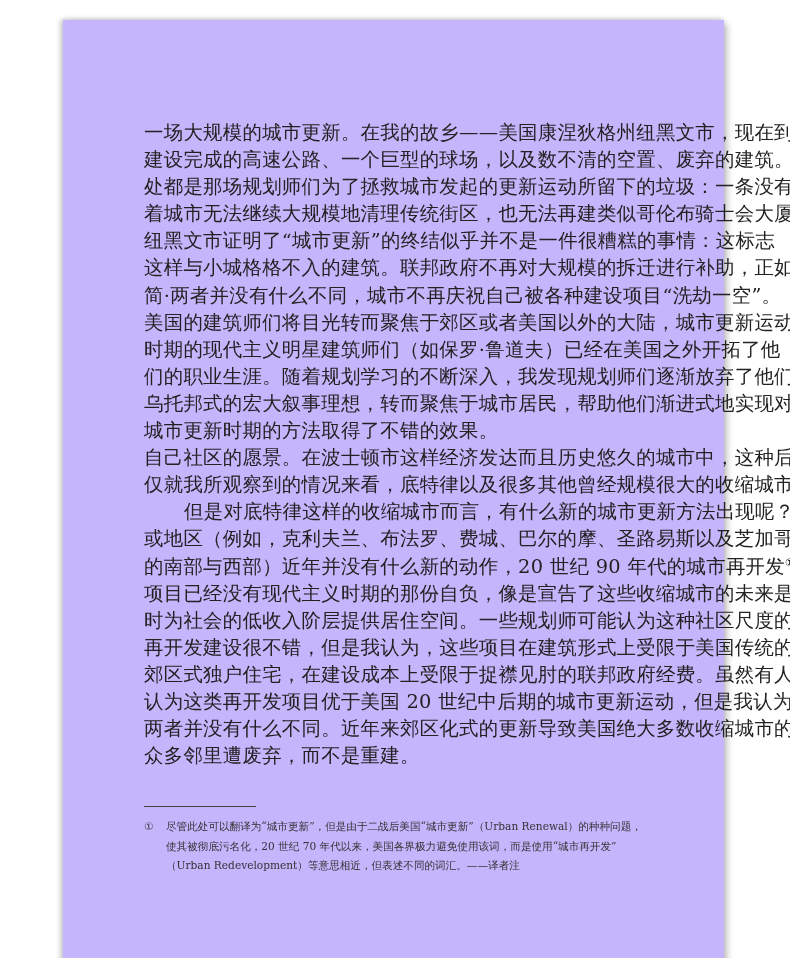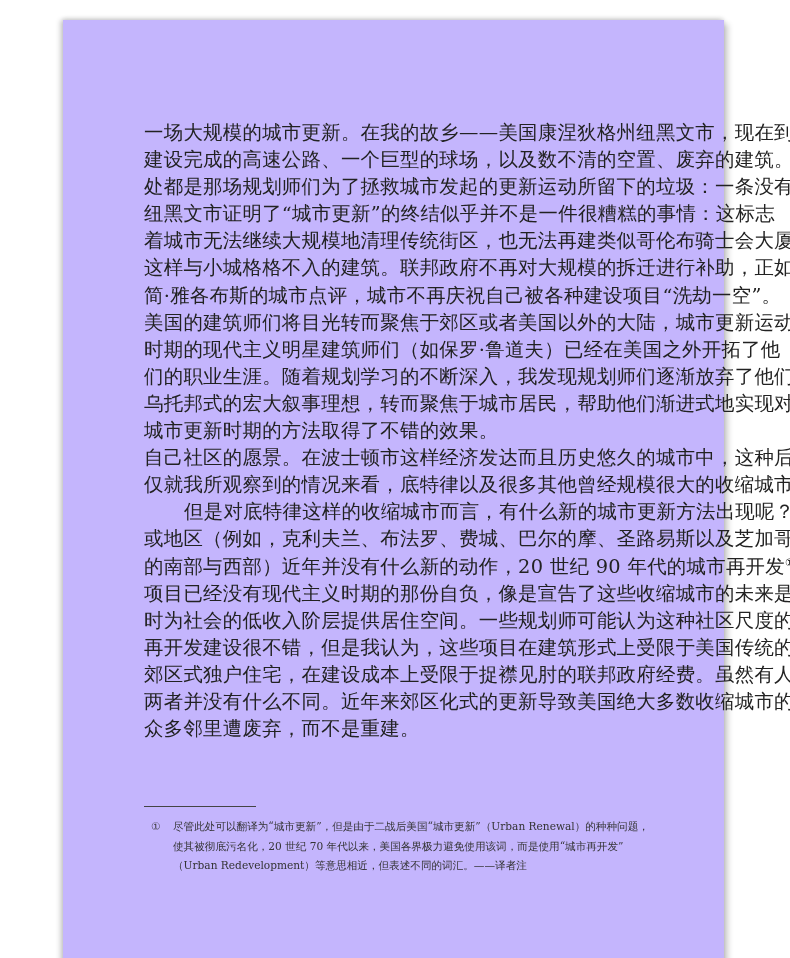--- a/index.html
+++ b/index.html
@@ -66,58 +66,58 @@
       width: 500px;
       font-family: "DejaVu Serif", "Liberation Serif", serif;
       font-size: 10.6px;
       line-height: 19.6px;
       color: #333333;
     }
     .fn-line {
       display: block;
       white-space: nowrap;
       height: 19.6px;
-      margin-left: 7px;
     }
     .fn-num {
       display: inline-block;
       width: 22px;
     }
     .fn-cont {
       padding-left: 22px;
     }
   </style>
 </head>
 <body>
 
 <div class="page">
   <div class="body-text">
 
     <span class="line">一场大规模的城市更新。在我的故乡——美国康涅狄格州纽黑文市，现在到</span>
     <span class="line">建设完成的高速公路、一个巨型的球场，以及数不清的空置、废弃的建筑。</span>
     <span class="line">处都是那场规划师们为了拯救城市发起的更新运动所留下的垃圾：一条没有</span>
+    <span class="line">着城市无法继续大规模地清理传统街区，也无法再建类似哥伦布骑士会大厦</span>
     <span class="line">纽黑文市证明了“城市更新”的终结似乎并不是一件很糟糕的事情：这标志</span>
-    <span class="line">着城市无法继续大规模地清理传统街区，也无法再建类似哥伦布骑士会大厦</span>
     <span class="line">这样与小城格格不入的建筑。联邦政府不再对大规模的拆迁进行补助，正如</span>
-    <span class="line">简·雅各布斯的城市点评，城市不再庆祝自己被各种建设项目“洗劫一空”。</span>
+    <span class="line">简·两者并没有什么不同，城市不再庆祝自己被各种建设项目“洗劫一空”。</span>
     <span class="line">美国的建筑师们将目光转而聚焦于郊区或者美国以外的大陆，城市更新运动</span>
     <span class="line">时期的现代主义明星建筑师们（如保罗·鲁道夫）已经在美国之外开拓了他</span>
     <span class="line">们的职业生涯。随着规划学习的不断深入，我发现规划师们逐渐放弃了他们</span>
     <span class="line">乌托邦式的宏大叙事理想，转而聚焦于城市居民，帮助他们渐进式地实现对</span>
     <span class="line last">城市更新时期的方法取得了不错的效果。</span>
     <span class="line">自己社区的愿景。在波士顿市这样经济发达而且历史悠久的城市中，这种后</span>
 
     <span class="line">仅就我所观察到的情况来看，底特律以及很多其他曾经规模很大的收缩城市</span>
     <span class="line indent last">但是对底特律这样的收缩城市而言，有什么新的城市更新方法出现呢？</span>
     <span class="line">或地区（例如，克利夫兰、布法罗、费城、巴尔的摩、圣路易斯以及芝加哥</span>
     <span class="line"><span>的南部与西部）近年并没有什么新的动作，20 世纪 90 年代的城市再开发</span><span class="fn-mark">①</span></span>
     <span class="line">项目已经没有现代主义时期的那份自负，像是宣告了这些收缩城市的未来是</span>
     <span class="line">时为社会的低收入阶层提供居住空间。一些规划师可能认为这种社区尺度的</span>
     <span class="line">再开发建设很不错，但是我认为，这些项目在建筑形式上受限于美国传统的</span>
     <span class="line">郊区式独户住宅，在建设成本上受限于捉襟见肘的联邦政府经费。虽然有人</span>
+    <span class="line">认为这类再开发项目优于美国 20 世纪中后期的城市更新运动，但是我认为</span>
     <span class="line">两者并没有什么不同。近年来郊区化式的更新导致美国绝大多数收缩城市的</span>
     <span class="line last">众多邻里遭废弃，而不是重建。</span>
   </div>
 
   <div class="rule"></div>
 
   <div class="footnote">
     <span class="fn-line"><span class="fn-num">①</span><span>尽管此处可以翻译为“城市更新”，但是由于二战后美国“城市更新”（Urban Renewal）的种种问题，</span></span>
     <span class="fn-line fn-cont">使其被彻底污名化，20 世纪 70 年代以来，美国各界极力避免使用该词，而是使用“城市再开发”</span>
     <span class="fn-line fn-cont">（Urban Redevelopment）等意思相近，但表述不同的词汇。——译者注</span>

